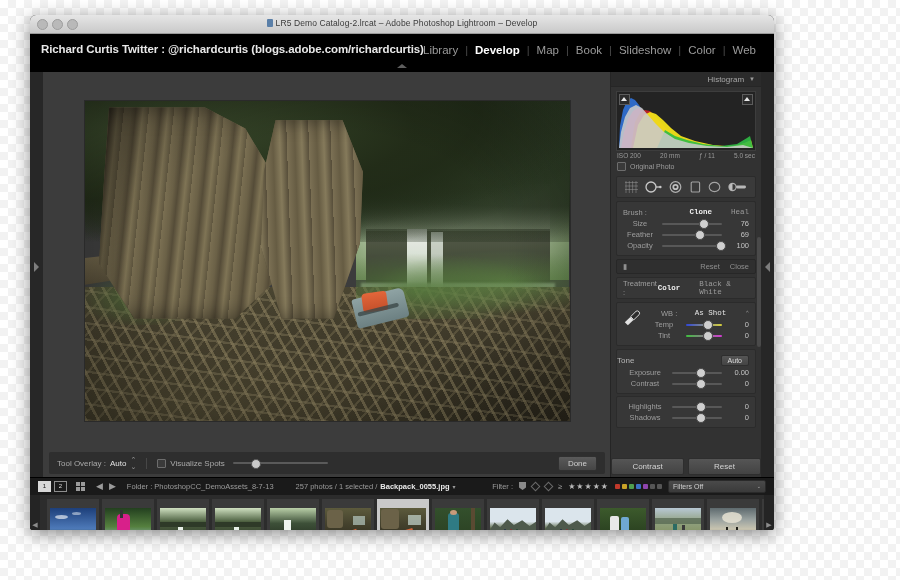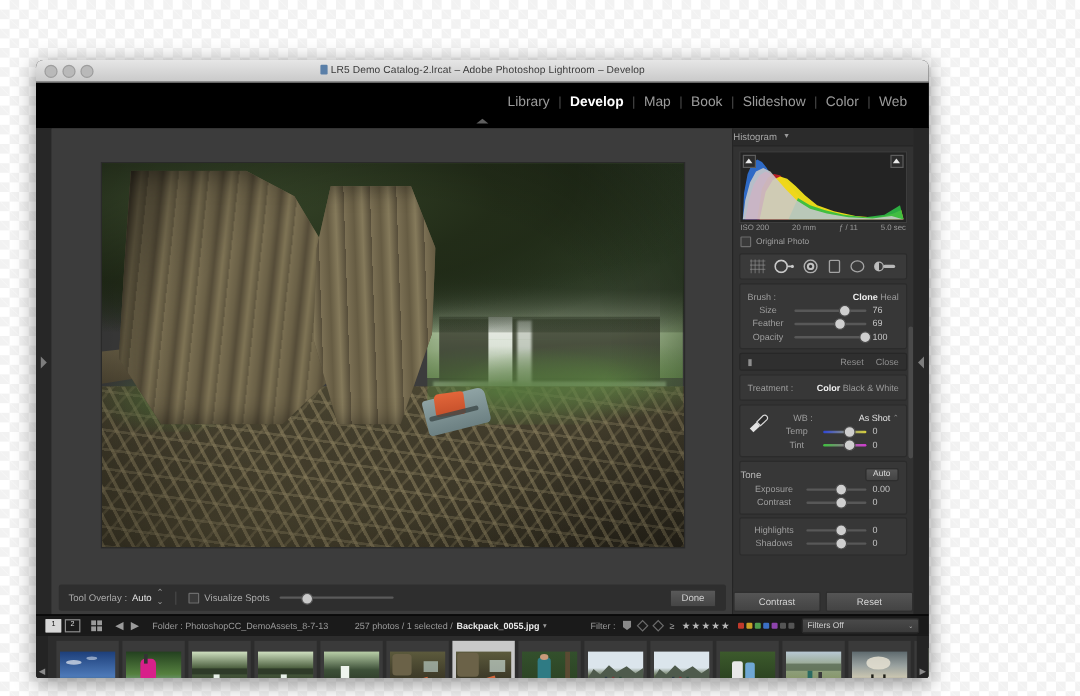--- a/index.html
+++ b/index.html
@@ -7,21 +7,21 @@
   .page{position:relative;width:900px;height:580px;background:#ffffff;}
 
   
   .checker{position:absolute;inset:0;
     background-image:
       linear-gradient(45deg,#e9e9e9 25%,transparent 25%,transparent 75%,#e9e9e9 75%),
       linear-gradient(45deg,#e9e9e9 25%,transparent 25%,transparent 75%,#e9e9e9 75%);
     background-size:16px 16px;background-position:0 0,8px 8px;opacity:.55;}
 
   .win{position:absolute;left:30px;top:15px;width:744px;height:515px;
-    background:#1c1c1c;border-radius:6px 6px 3px 3px;box-shadow:0 4px 18px rgba(0,0,0,.45);overflow:hidden;margin-top:35px;}
+    background:#1c1c1c;border-radius:6px 6px 3px 3px;box-shadow:0 4px 18px rgba(0,0,0,.45);overflow:hidden;}
 
   
   .titlebar{height:18px;background:linear-gradient(#e6e6e6,#c9c9c9);
     border-bottom:1px solid #9a9a9a;position:relative;}
   .tl-dots{position:absolute;left:7px;top:4px;display:flex;gap:4px;}
   .dot{width:9px;height:9px;border-radius:50%;background:#b9b9b9;border:1px solid #9d9d9d;}
   .tl-title{position:absolute;left:0;right:0;top:3px;text-align:center;font-size:8.5px;color:#3a3a3a;
     letter-spacing:.1px;white-space:nowrap;}
   .tl-ico{display:inline-block;width:6px;height:8px;background:#5a7fa8;margin-right:3px;
     vertical-align:-1px;border-radius:1px;}
@@ -130,21 +130,21 @@
     margin-right:4px;vertical-align:-1px;border-radius:1px;}
   .tb-slider{position:relative;width:95px;height:2px;background:#5a5a5a;margin-left:8px;border-radius:1px;}
   .tb-knob{position:absolute;left:18px;top:-3px;width:8px;height:8px;border-radius:50%;
     background:#c9c9c9;border:1px solid #555;}
   .done{margin-left:auto;background:linear-gradient(#5a5a5a,#454545);border:1px solid #303030;
     color:#cfcfcf;font-size:8px;border-radius:2px;padding:2px 9px;}
 
   
   .rp{position:absolute;right:13px;top:0;width:150px;height:405px;background:#323232;
     border-left:1px solid #252525;overflow:hidden;}
-  .sect-hd{height:14px;background:#2b2b2b;display:flex;align-items:center;justify-content:flex-start;
+  .sect-hd{height:14px;background:#2b2b2b;display:flex;align-items:center;justify-content:flex-end;
     padding-right:6px;color:#a7a7a7;font-size:8px;border-bottom:1px solid #262626;}
   .caret{margin-left:5px;font-size:6px;color:#9a9a9a;}
 
   .histo{margin:4px 5px 0 5px;height:58px;background:#232323;border:1px solid #3d3d3d;position:relative;overflow:hidden;}
   .hclip{position:absolute;width:9px;height:9px;background:#2c2c2c;border:1px solid #5d5d5d;top:2px;}
   .hclip.l{left:2px;}.hclip.r{right:2px;}
   .hclip i{position:absolute;left:1px;top:2px;width:0;height:0;border-left:3px solid transparent;
     border-right:3px solid transparent;border-bottom:4px solid #e9e9e9;}
   .hsvg{position:absolute;left:0;top:0;}
   .hmeta{margin:1px 6px 0 6px;display:flex;justify-content:space-between;color:#9a9a9a;font-size:6.5px;}
@@ -156,23 +156,23 @@
 
   .panelBox{margin:3px 5px 0 5px;background:#373737;border:1px solid #2b2b2b;border-radius:2px;padding:4px 0;}
   .row{display:flex;align-items:center;height:11px;padding:0 6px;color:#a2a2a2;font-size:7.5px;}
   .row .lab{width:34px;text-align:center;margin-right:5px;color:#9e9e9e;}
   .row .lab.wide{width:44px;}
   .sl{position:relative;flex:1;height:2px;background:#585858;border-radius:1px;}
   .sl.temp{background:linear-gradient(90deg,#2e46d8,#d8d03a);}
   .sl.tint{background:linear-gradient(90deg,#3ec03e,#d23ad2);}
   .knob{position:absolute;top:-3.5px;width:8px;height:8px;border-radius:50%;
     background:#cfcfcf;border:1px solid #4a4a4a;}
-  .num{width:22px;color:#c4c4c4;font-size:7.5px;margin-left:5px;}
+  .num{width:22px;text-align:right;color:#c4c4c4;font-size:7.5px;margin-left:5px;}
   .segrow{display:flex;align-items:center;height:12px;padding:0 6px;color:#9e9e9e;font-size:7.5px;}
-  .seg{margin-left:auto;display:flex;align-items:center;gap:2px;}
+  .seg{margin-left:auto;display:flex;align-items:center;gap:19px;font-family:Liberation Mono, monospace;}
   .seg span{color:#9a9a9a;}
   .seg span.on{color:#f0f0f0;font-weight:bold;}
   .btnsm{background:linear-gradient(#555,#444);border:1px solid #2e2e2e;color:#ddd;font-size:7px;
     border-radius:2px;padding:1px 6px;}
   .rowctr{display:flex;align-items:center;height:13px;color:#b6b6b6;font-size:8px;
     position:relative;}
   .rowctr .btnsm{position:absolute;right:6px;top:1px;}
   .rcfoot{display:flex;align-items:center;height:13px;padding:0 6px;margin:3px 5px 0 5px;
     background:#2f2f2f;border:1px solid #272727;border-radius:2px;color:#8f8f8f;font-size:7.5px;}
   .rcfoot .sp{margin-left:auto;}
@@ -230,20 +230,21 @@
         <span class="dot"></span>
         <span class="dot"></span>
         <span class="dot"></span>
       </div>
       <div class="tl-title">
         <span class="tl-ico"></span><span>LR5 Demo Catalog-2.lrcat – Adobe Photoshop Lightroom – Develop</span>
       </div>
     </div>
 
     <div class="topbar">
+      <div class="identity">Richard Curtis Twitter : @richardcurtis (blogs.adobe.com/richardcurtis)</div>
       <div class="modules">
         <span class="mod">Library</span>
         <span class="modsep">|</span>
         <span class="mod active">Develop</span>
         <span class="modsep">|</span>
         <span class="mod">Map</span>
         <span class="modsep">|</span>
         <span class="mod">Book</span>
         <span class="modsep">|</span>
         <span class="mod">Slideshow</span>

